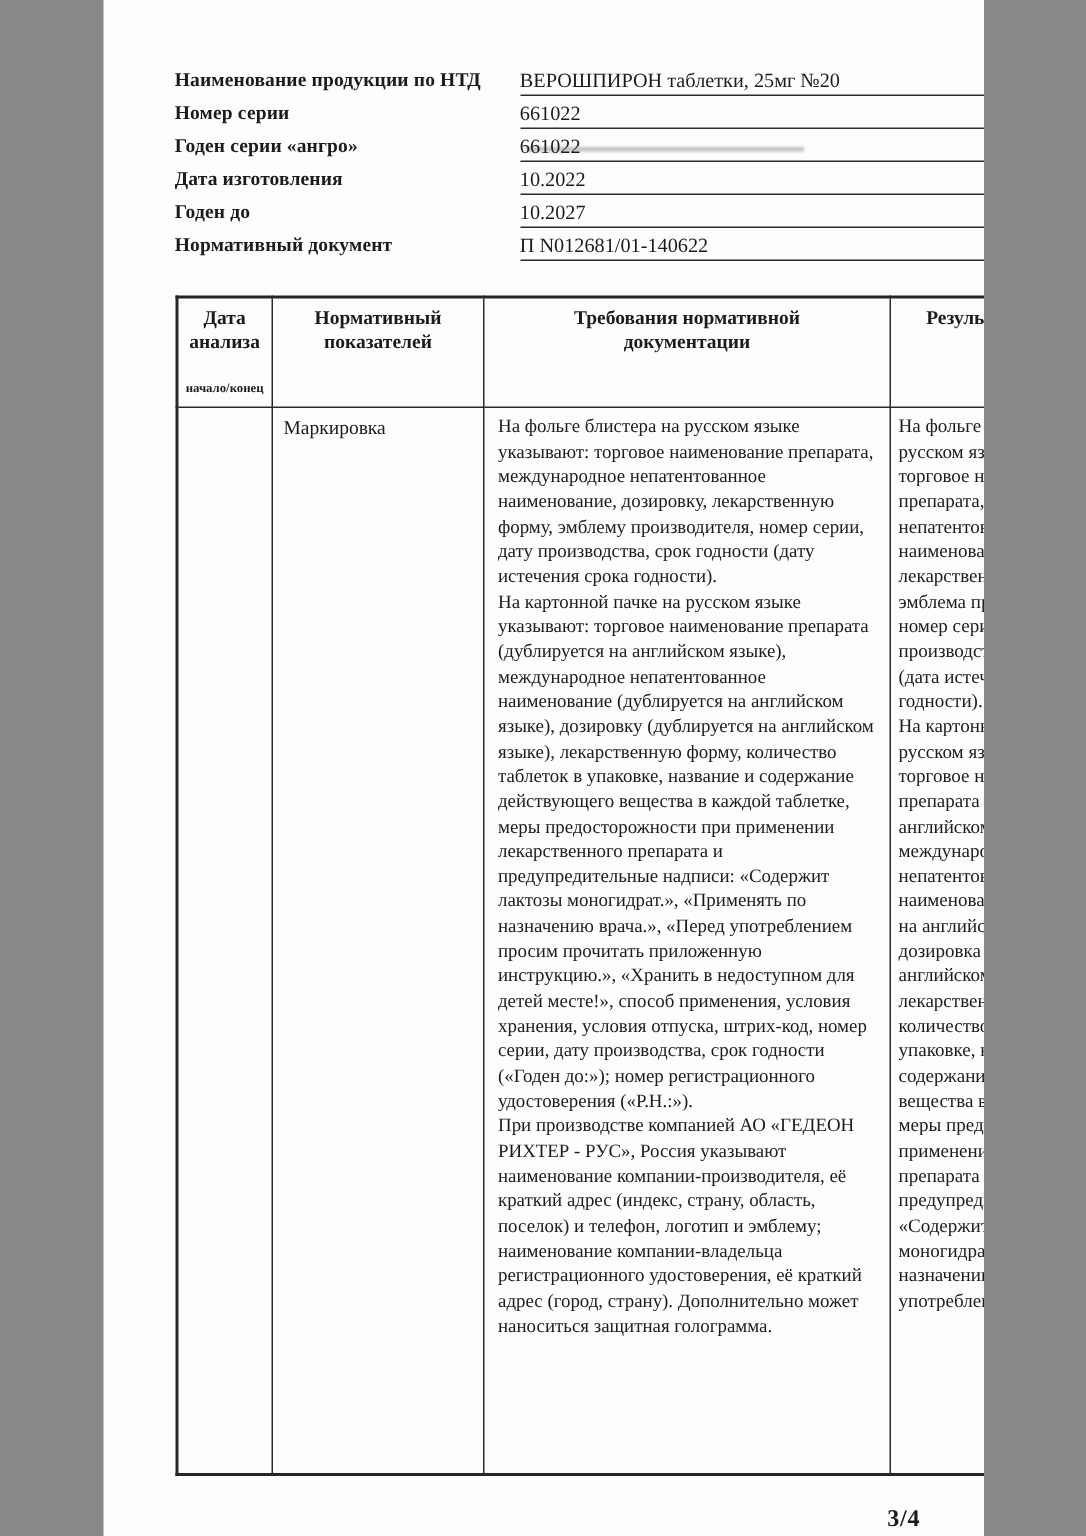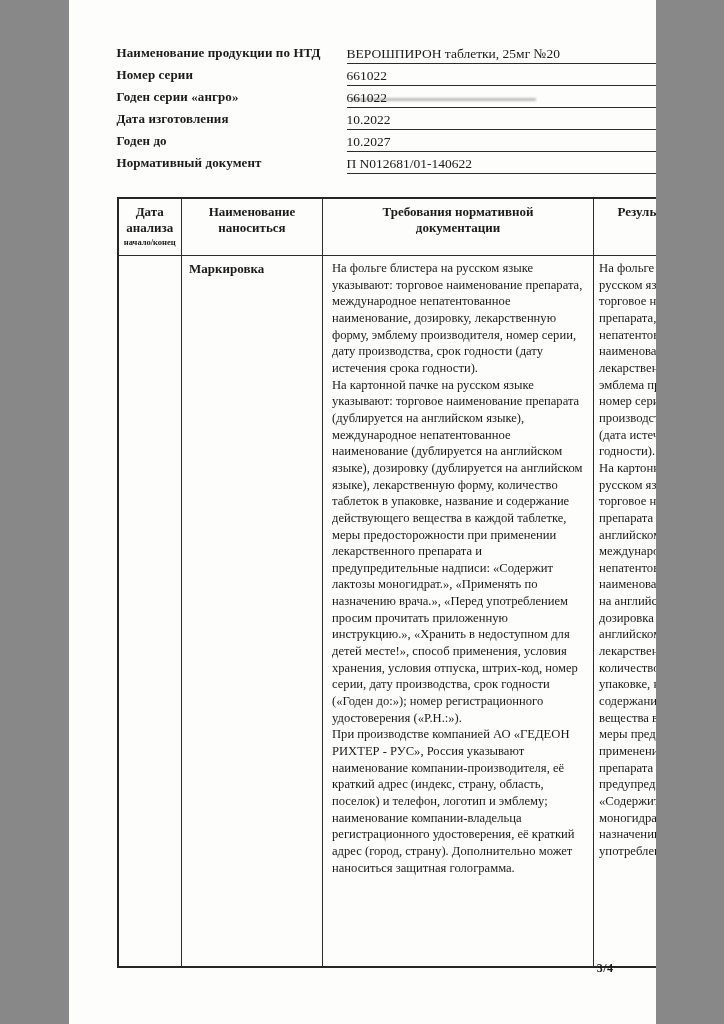--- a/index.html
+++ b/index.html
@@ -31,37 +31,37 @@
     table-layout:fixed;
   }
   .analysis-table th, .analysis-table td {
     border:1.6px solid #2b2b2b; vertical-align:top;
   }
   .analysis-table { border:2.2px solid #262626; }
   .analysis-table th {
     font-size:13px; font-weight:bold; text-align:center;
     padding:5px 3px 8px; height:42px;
   }
-  .th-sub { display:block; font-size:8.5px; font-weight:bold; margin-top:1px; }
+  .th-sub { display:block; font-size:8.5px; font-weight:bold; margin-top:17px; }
   .th-narrow { display:inline-block; max-width:180px; }
   .cell-date { }
-  .cell-indicator { font-size:13px; padding:5px 4px 0 7px; text-align:left;font-weight:bold; }
+  .cell-indicator { font-size:13px; padding:5px 4px 0 7px; text-align:left; }
   .cell-req {
     font-size:12.6px; line-height:16.65px; text-align:left;
     padding:4px 6px 4px 9px; white-space:pre-line;
   }
   .cell-res {
     font-size:12.7px; line-height:16.65px; text-align:left;
     padding:4px 5px; white-space:pre-line;
   }
   .body-row td { height:702px; }
   
   .page-number {
-    position:absolute; right:42px; top:961px;
-    font-size:12px; font-weight:bold; letter-spacing:0.5px;
+    position:absolute; right:42px; top:1004px;
+    font-size:16px; font-weight:bold; letter-spacing:0.5px;
   }
   
   .smudge-line {
     position:absolute; left:282px; top:98px; width:185px; height:3px;
     background:#4a4a4a; opacity:0.35; filter:blur(1px);
   }
   .speck-1 {
     position:absolute; left:694px; top:80px; width:22px; height:10px;
     background:#9a9a9a; opacity:0.35; filter:blur(2px); border-radius:50%;
   }
@@ -113,21 +113,21 @@
       <col style="width:271px">
       <col style="width:173px">
     </colgroup>
     <thead>
       <tr>
         <th>
           <span>Дата анализа</span>
           <span class="th-sub">начало/конец</span>
         </th>
         <th>
-          <span>Наименование наноситься</span>
+          <span>Нормативный показателей</span>
         </th>
         <th>
           <span class="th-narrow">Требования нормативной документации</span>
         </th>
         <th>
           <span>Результаты анализов</span>
         </th>
       </tr>
     </thead>
     <tbody>

